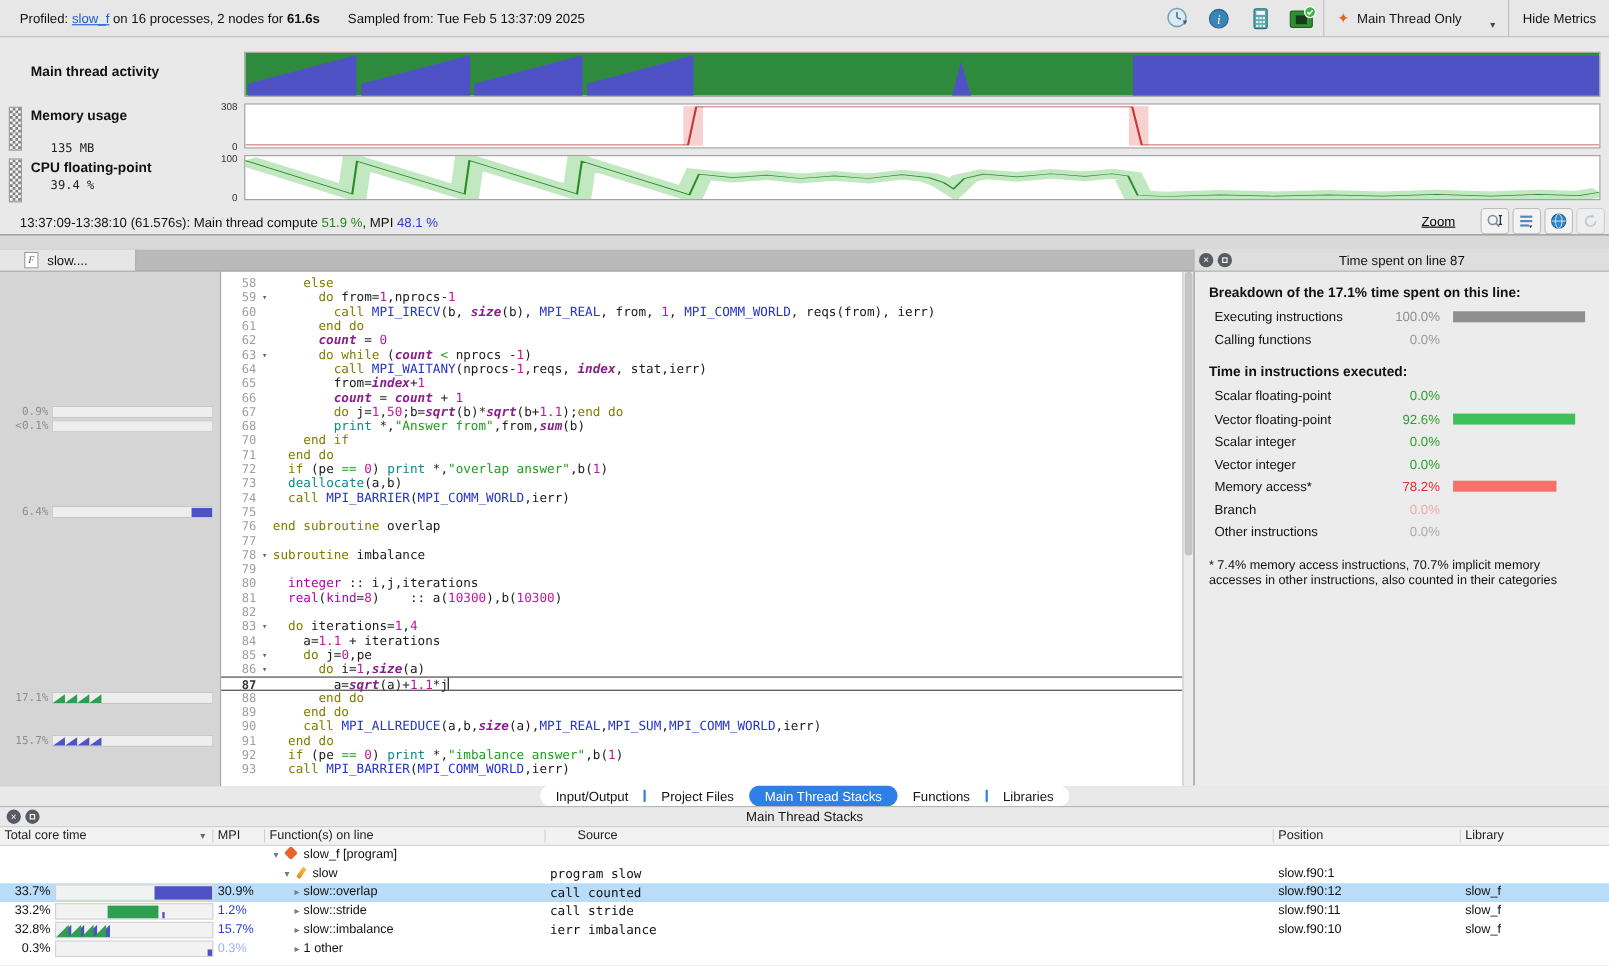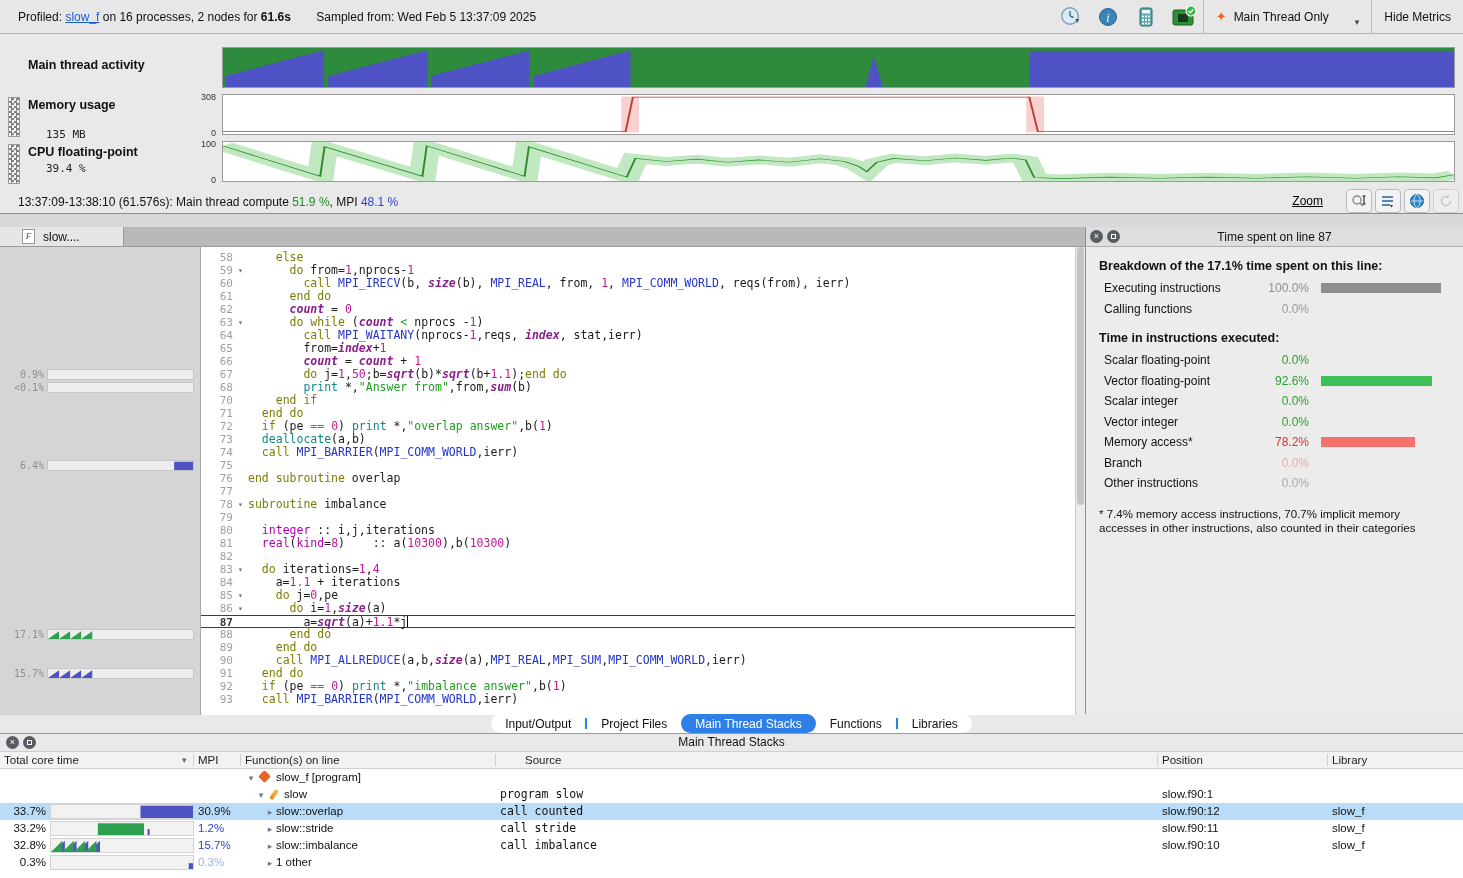--- a/index.html
+++ b/index.html
@@ -123,21 +123,21 @@
 <body>
 
 <div class="app">
 
   <div class="toolbar">
     <div class="tb-left">
       <span>Profiled:</span>
       <span class="lnk">slow_f</span>
       <span>on 16 processes, 2 nodes for</span>
       <b>61.6s</b>
-      <span class="sampled">Sampled from: Wed Feb 5 13:37:09 2025</span>
+      <span class="sampled">Sampled from: Tue Feb 5 13:37:09 2025</span>
     </div>
     <div class="tb-right">
       <div class="tb-iconbtn">
         <svg width="21" height="21" viewBox="0 0 21 21">
           <circle cx="10" cy="10" r="8.2" fill="#d9ecf5" stroke="#7aa0b8" stroke-width="1.4"></circle>
           <line x1="10" y1="10" x2="10" y2="5" stroke="#4a6c84" stroke-width="1.4"></line>
           <line x1="10" y1="10" x2="13.5" y2="11.5" stroke="#4a6c84" stroke-width="1.4"></line>
         </svg>
         <span class="tb-caret">▾</span>
       </div>
@@ -511,21 +511,21 @@
               <polygon points="18,16 26.249999999999996,2 26.249999999999996,16" fill="#4f52c4"></polygon>
               <polygon points="26.249999999999996,16 34.5,2 34.5,16" fill="#4f52c4"></polygon>
               <polygon points="0,16 8,2 8,16" fill="#2e9e4f"></polygon>
               <polygon points="8,16 16,2 16,16" fill="#2e9e4f"></polygon>
               <polygon points="16,16 24,2 24,16" fill="#2e9e4f"></polygon>
               <polygon points="24,16 32,2 32,16" fill="#2e9e4f"></polygon>
             </svg>
           </span>
           <span class="rt-mpi" style="color: rgb(42, 63, 212);">15.7%</span>
           <span class="rt-fn" style="padding-left: 19px;"><span class="chev">▸</span><span>slow::imbalance</span></span>
-          <span class="rt-src">call imbalance</span>
+          <span class="rt-src">ierr imbalance</span>
           <span class="rt-pos">slow.f90:10</span>
           <span class="rt-lib">slow_f</span>
         </div>
         <div class="trow">
           <span class="rt-core">0.3%</span>
           <span class="rt-spark">
             <svg viewBox="0 0 100 16" preserveAspectRatio="none">
               <rect x="97" y="8.8" width="3.0000000000000027" height="7.199999999999999" fill="#4f52c4"></rect>
             </svg>
           </span>

